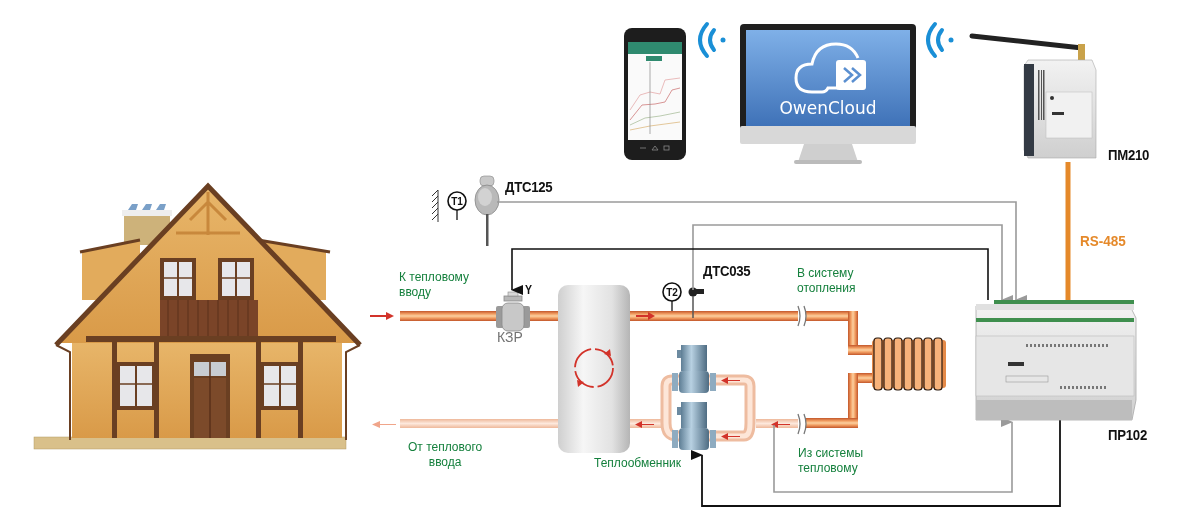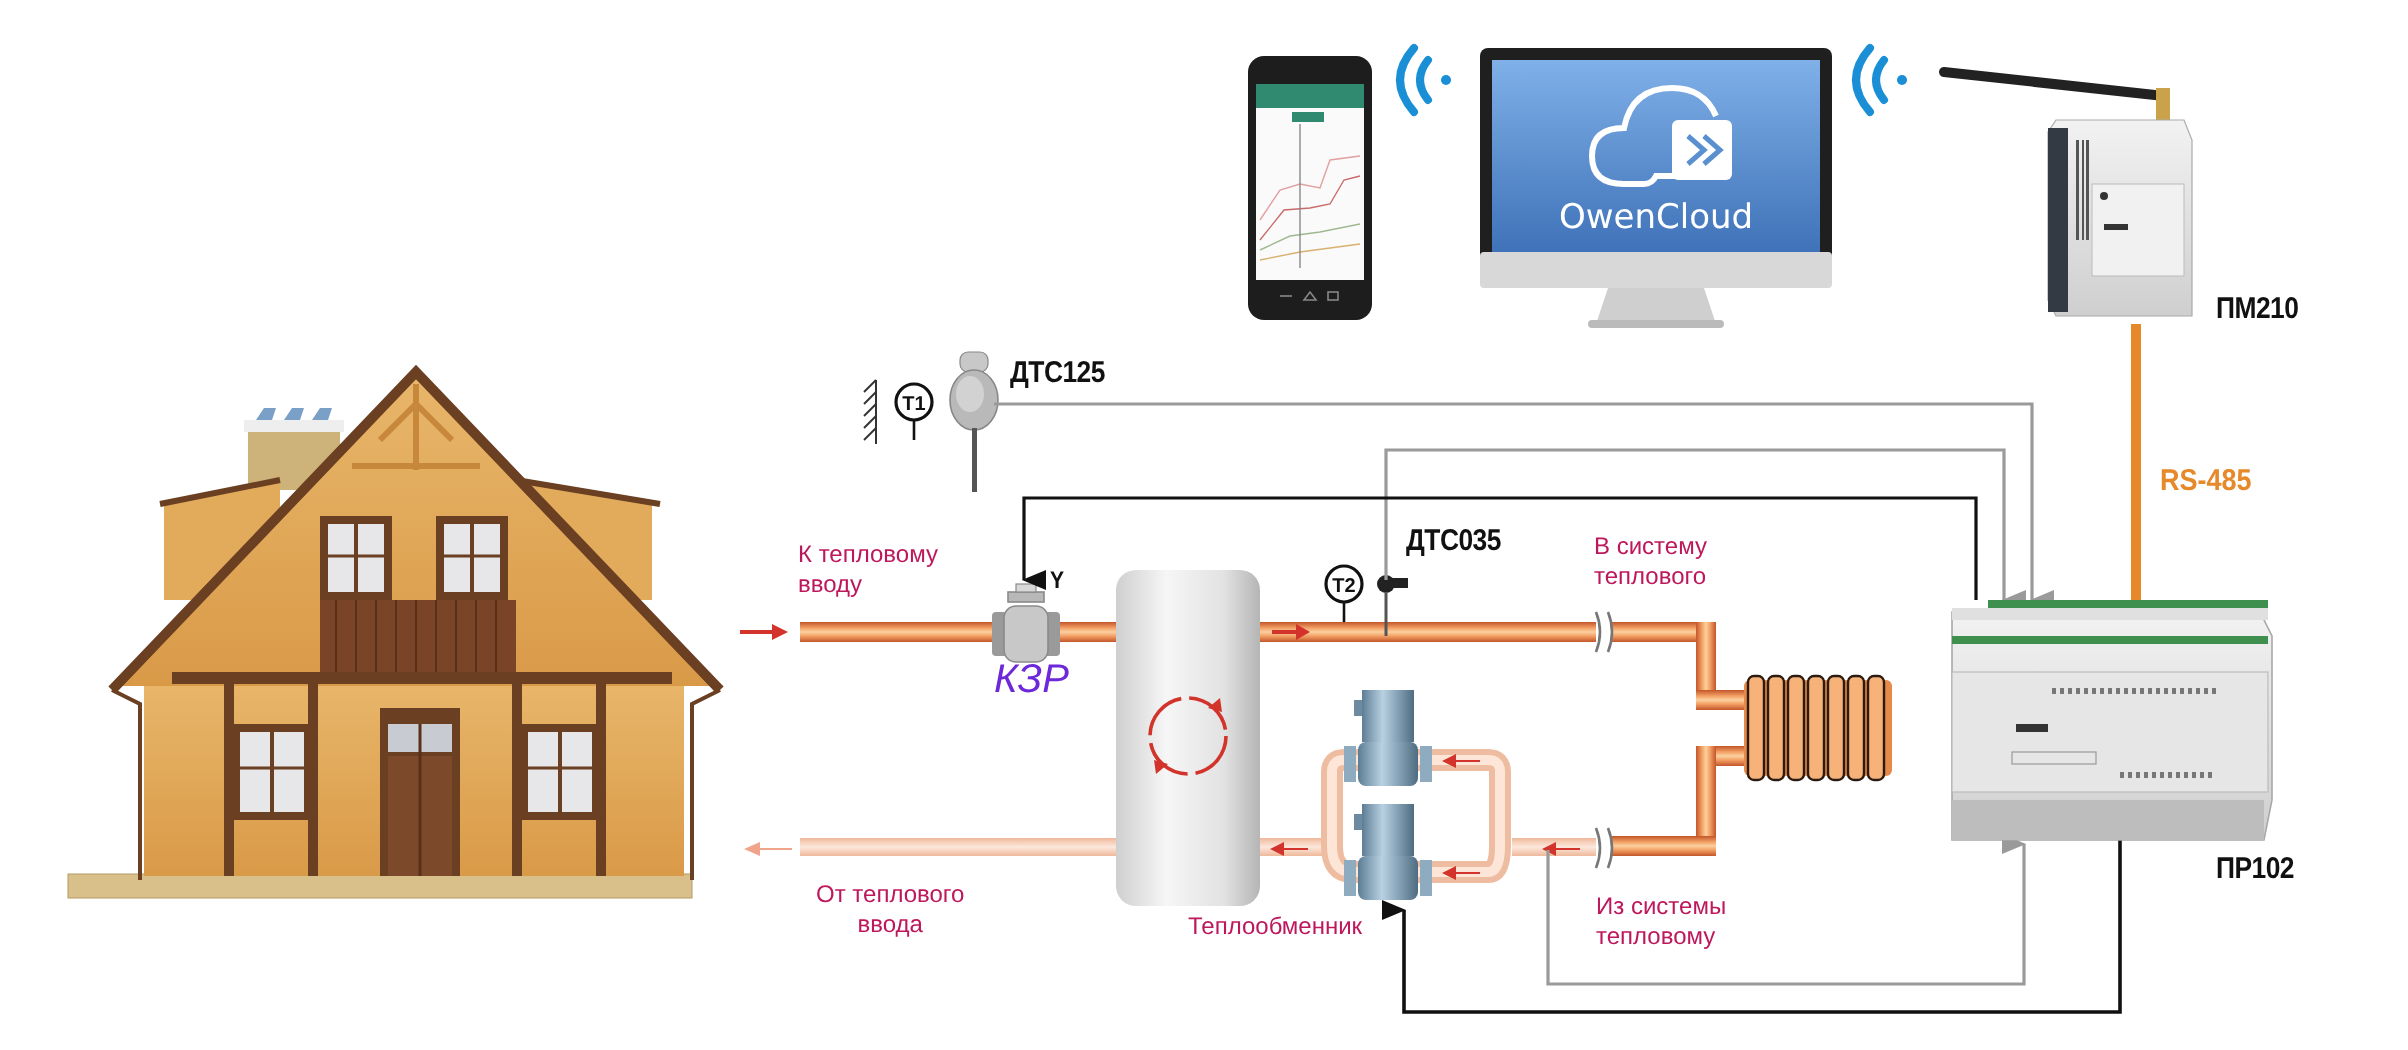--- a/index.html
+++ b/index.html
@@ -1,21 +1,21 @@
 <!DOCTYPE html>
 <html><head>
 <meta charset="utf-8">
 <style>
   html,body{margin:0;padding:0;background:#fff;}
   body{width:1204px;height:525px;position:relative;overflow:hidden;font-family:"Liberation Sans",sans-serif;}
   #stage{position:absolute;left:0;top:0;width:1204px;height:525px;}
-  .lbl{position:absolute;font-family:"Liberation Sans",sans-serif;font-size:12px;color:#be185d;line-height:15px;white-space:pre-line;}
+  .lbl{position:absolute;font-family:"Liberation Sans",sans-serif;font-size:12px;color:#15803d;line-height:15px;white-space:pre-line;}
   .dev{position:absolute;font-family:"Liberation Sans",sans-serif;font-weight:bold;font-size:15px;color:#111;letter-spacing:-0.3px;transform:scaleX(0.88);transform-origin:left top;}
   .rs{position:absolute;font-family:"Liberation Sans",sans-serif;font-weight:bold;font-size:15px;transform:scaleX(0.9);transform-origin:left top;}
-  .kzr{position:absolute;font-family:"Liberation Sans",sans-serif;font-size:20px;color:#6d28d9;font-style:italic;}
+  .kzr{position:absolute;font-family:"Liberation Sans",sans-serif;font-size:14px;color:#737373;}
 </style>
 </head>
 <body>
 
 <div id="stage">
 <svg width="1204" height="525" viewBox="0 0 1204 525">
   <defs>
     <linearGradient id="hotPipe" x1="0" y1="0" x2="0" y2="1">
       <stop offset="0" stop-color="#c2562a"></stop>
       <stop offset="0.3" stop-color="#f3a064"></stop>
@@ -383,17 +383,17 @@
 <div class="dev" style="left:1108px;top:426px;">ПР102</div>
 <div class="rs" style="left:1080px;top:232px;color:#e5892a;">RS-485</div>
 <div class="kzr" style="left:497px;top:329px;">КЗР</div>
 <div class="dev" style="left:525px;top:283px;font-size:12px;">Y</div>
 
 <div class="lbl" style="left:399px;top:270px;">К тепловому
 вводу</div>
 <div class="lbl" style="left:408px;top:440px;text-align:center;">От теплового
 ввода</div>
 <div class="lbl" style="left:797px;top:266px;">В систему
-теплового</div>
+отопления</div>
 <div class="lbl" style="left:798px;top:446px;">Из системы
 тепловому</div>
 <div class="lbl" style="left:551px;top:456px;margin-left:43px;">Теплообменник</div>
 </div>
 
 </body></html>

